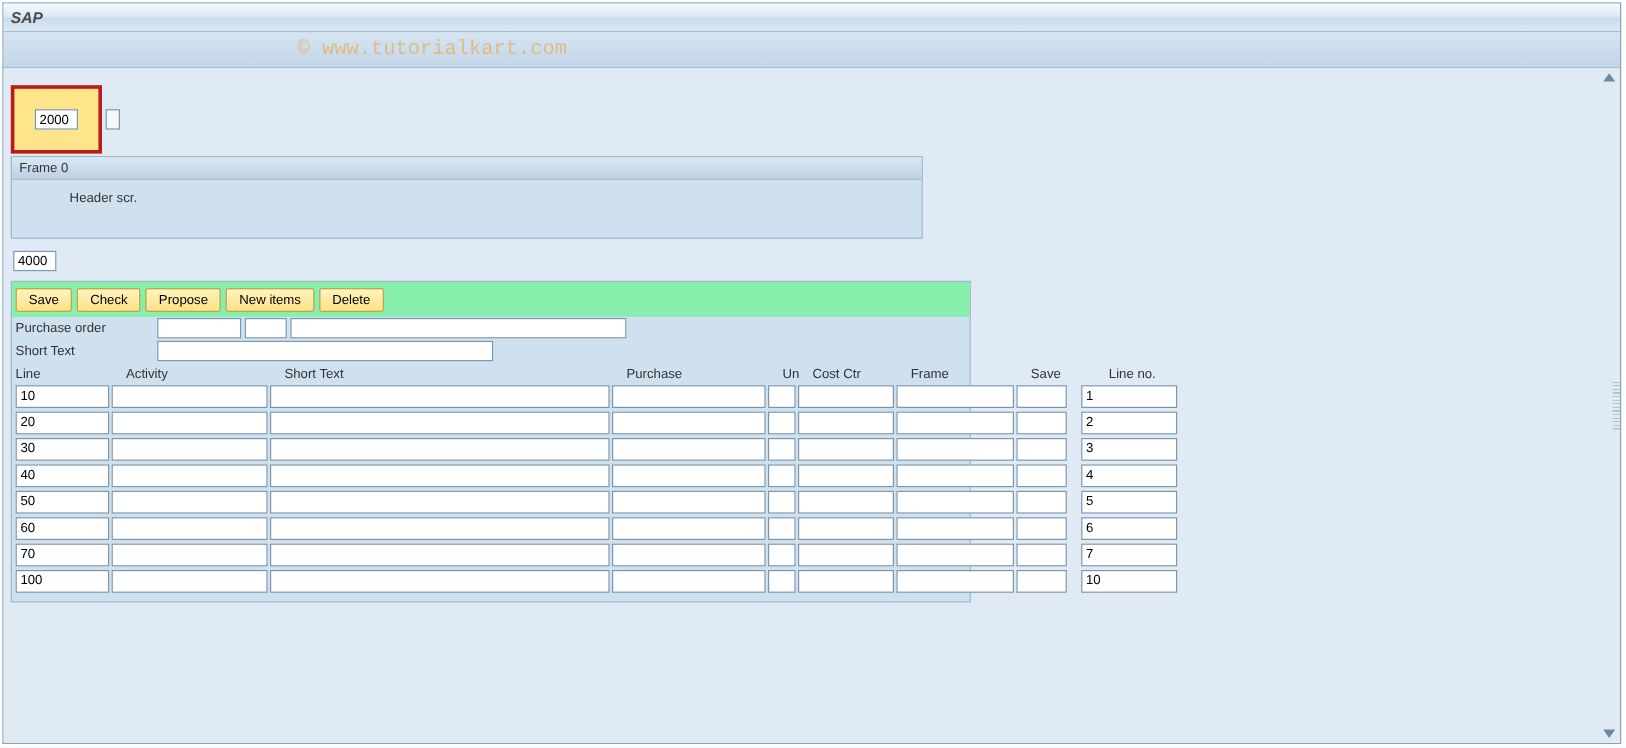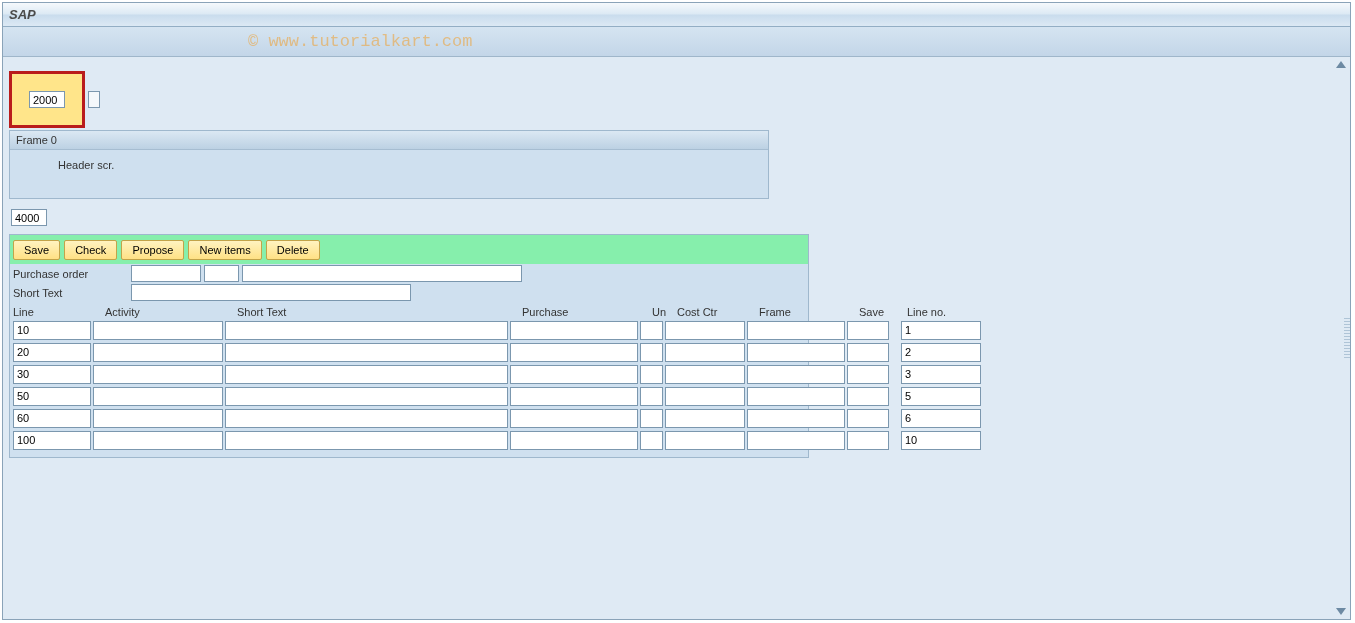--- a/index.html
+++ b/index.html
@@ -173,21 +173,21 @@
   .c-lineno { width: 80px; margin-left: 10px; }
 
   .col-headers .c-line { width: 80px; }
   .col-headers .c-activity { width: 132px; margin-left: 12px; }
   .col-headers .c-shorttext { width: 285px; }
   .col-headers .c-qty { width: 130px; text-align: left;}
   .col-headers .c-un { width: 25px; }
   .col-headers .c-costctr { width: 82px; }
   .col-headers .c-price { width: 100px; }
   .col-headers .c-crcy { width: 44px; }
-  .col-headers .c-lineno { width: 82px; margin-left:4px;}
+  .col-headers .c-lineno { width: 82px; margin-left:21px;}
 
   .header-scr { padding: 2px 2px; }
 
   
   #frame2 { overflow: visible; }
   .frame-body { overflow: visible; padding-left: 46px; }
   .grid-row, .col-headers { white-space: nowrap; }
   .grid-row input, .col-headers span { flex-shrink: 0; }
 </style>
 </head>
@@ -288,40 +288,62 @@
               <input class="c-activity" style="">
               <input class="c-shorttext" style="">
               <input class="c-qty" style="">
               <input class="c-un" style="">
               <input class="c-costctr" style="">
               <input class="c-price" style="">
               <input class="c-crcy" style="">
               <input class="c-lineno" value="3" style="">
             </div>
             <div class="grid-row">
+              <input class="c-line" value="40" style="">
+              <input class="c-activity" style="">
+              <input class="c-shorttext" style="">
+              <input class="c-qty" style="">
+              <input class="c-un" style="">
+              <input class="c-costctr" style="">
+              <input class="c-price" style="">
+              <input class="c-crcy" style="">
+              <input class="c-lineno" value="4" style="">
+            </div>
+            <div class="grid-row">
               <input class="c-line" value="50" style="">
               <input class="c-activity" style="">
               <input class="c-shorttext" style="">
               <input class="c-qty" style="">
               <input class="c-un" style="">
               <input class="c-costctr" style="">
               <input class="c-price" style="">
               <input class="c-crcy" style="">
               <input class="c-lineno" value="5" style="">
             </div>
             <div class="grid-row">
               <input class="c-line" value="60" style="">
               <input class="c-activity" style="">
               <input class="c-shorttext" style="">
               <input class="c-qty" style="">
               <input class="c-un" style="">
               <input class="c-costctr" style="">
               <input class="c-price" style="">
               <input class="c-crcy" style="">
               <input class="c-lineno" value="6" style="">
+            </div>
+            <div class="grid-row">
+              <input class="c-line" value="70" style="">
+              <input class="c-activity" style="">
+              <input class="c-shorttext" style="">
+              <input class="c-qty" style="">
+              <input class="c-un" style="">
+              <input class="c-costctr" style="">
+              <input class="c-price" style="">
+              <input class="c-crcy" style="">
+              <input class="c-lineno" value="7" style="">
             </div>
             <div class="grid-row">
               <input class="c-line" value="100" style="">
               <input class="c-activity" style="">
               <input class="c-shorttext" style="">
               <input class="c-qty" style="">
               <input class="c-un" style="">
               <input class="c-costctr" style="">
               <input class="c-price" style="">
               <input class="c-crcy" style="">

